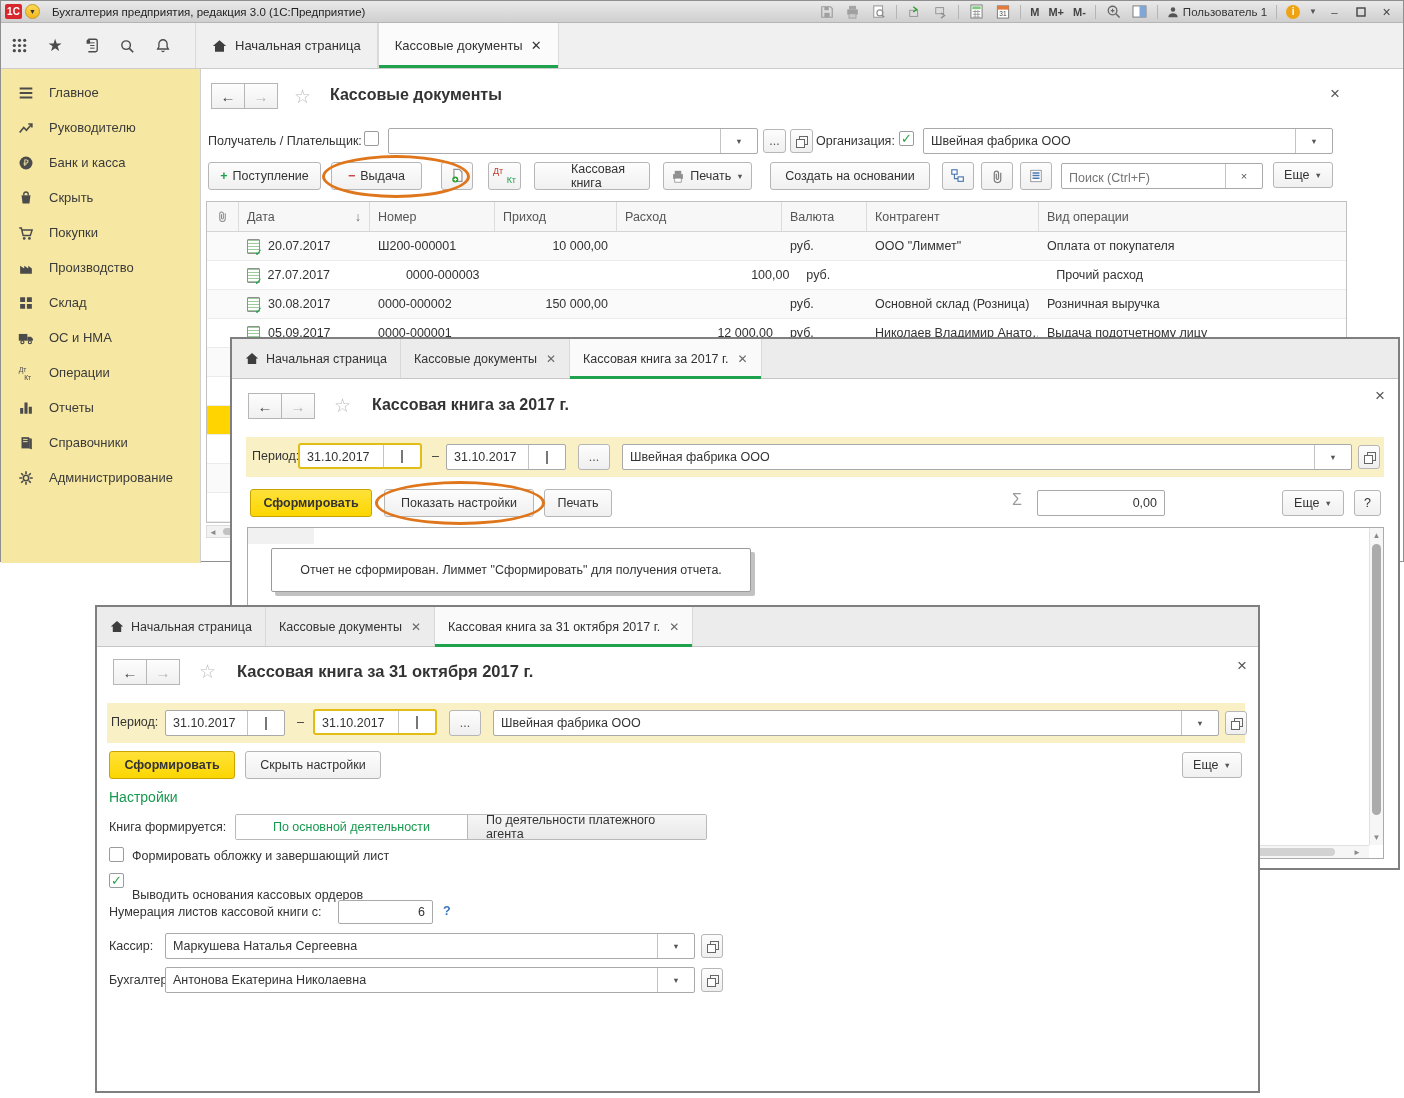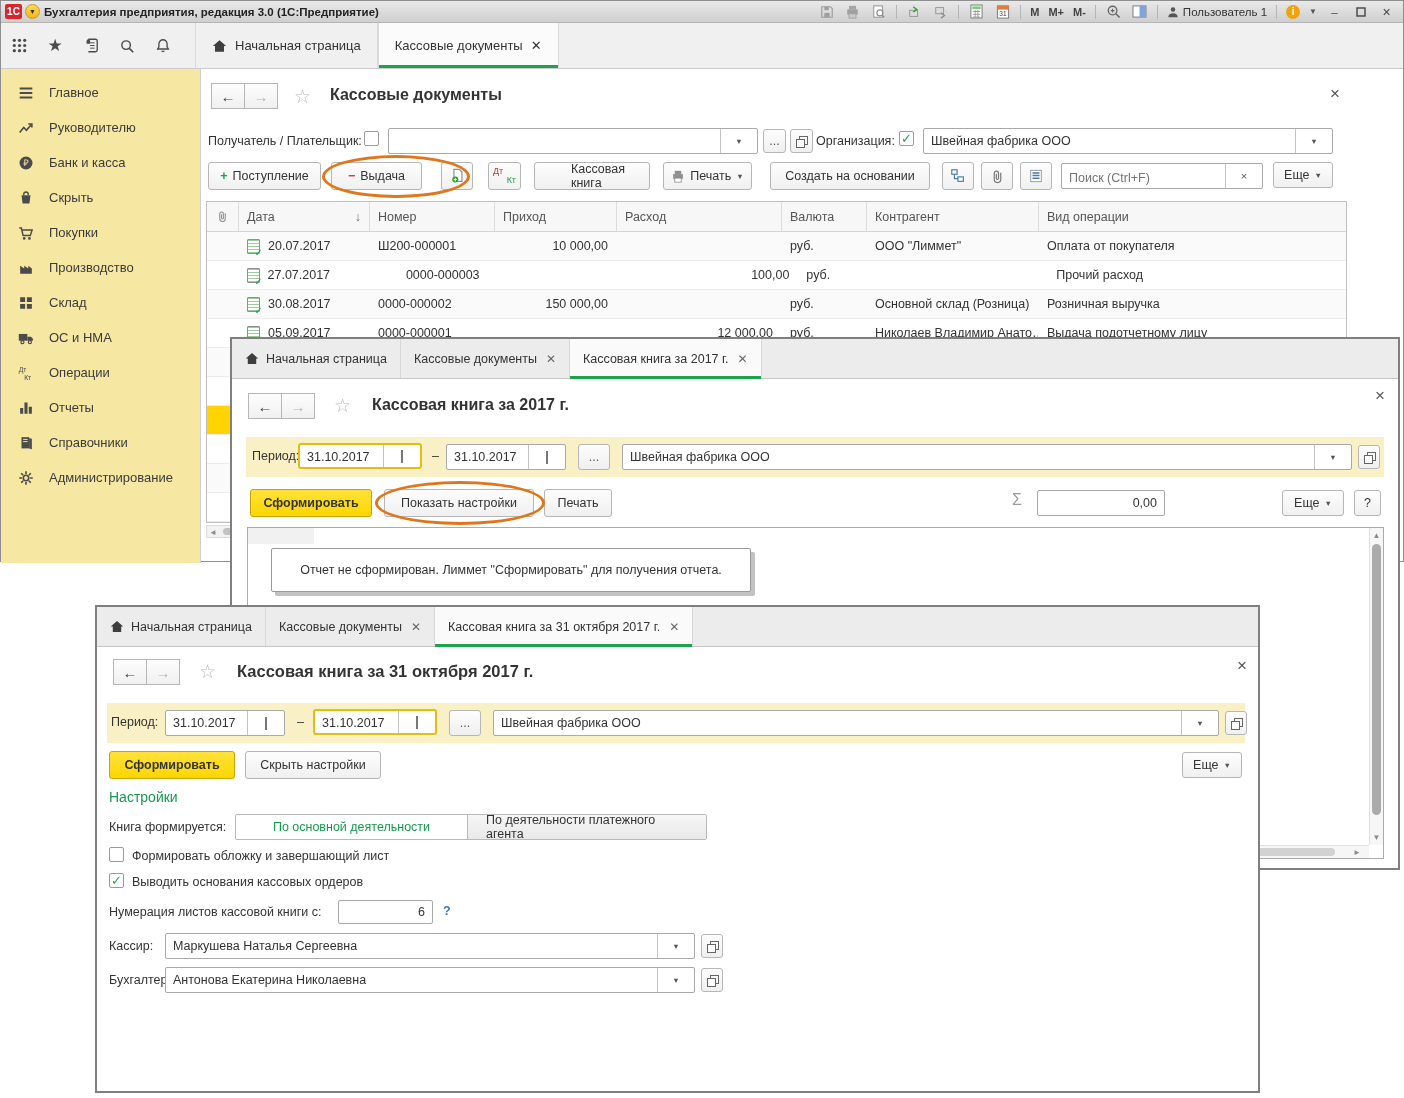--- a/index.html
+++ b/index.html
@@ -63,21 +63,21 @@
 
   
   #app { position:absolute; left:0; top:0; width:1404px; height:562px; background:#fff; border:1px solid #8f8f8f; }
   #titlebar { position:absolute; left:0; top:0; right:0; height:22px;
               background:linear-gradient(#e9e9e9,#cfcfcf); border-bottom:1px solid #b5b5b5;
               display:flex; align-items:center; font-size:11.5px; color:#222; }
   #logo1c { width:17px; height:15px; margin-left:4px; background:#d8262c; color:#fff; border-radius:2px;
             font-size:10px; font-weight:bold; display:flex; align-items:center; justify-content:center; }
   #logodd { width:15px; height:15px; margin-left:3px; background:linear-gradient(#fdd954,#f3b71d); border:1px solid #c89a1a;
             border-radius:50%; display:flex; align-items:center; justify-content:center; font-size:7px; color:#333; }
-  #tb-title { margin-left:4px; white-space:nowrap;font-weight:bold; }
+  #tb-title { margin-left:12px; white-space:nowrap; }
   #tb-right { margin-left:auto; display:flex; align-items:center; gap:9px; padding-right:8px; color:#8f8f8f; }
   #tb-right .tbi { display:flex; align-items:center; justify-content:center; width:17px; height:16px; }
   #tb-right .m { color:#444; font-weight:bold; font-size:11px; width:auto; }
   #tb-right .sep { width:1px; height:14px; background:#b5b5b5; }
   #userbox { display:flex; align-items:center; gap:4px; color:#333; }
   #infodot { width:14px; height:14px; border-radius:50%; background:#f0a312; color:#fff; font-weight:bold; font-size:10px;
              display:flex; align-items:center; justify-content:center; }
 
   #appbar { position:absolute; left:0; top:22px; right:0; height:46px; background:#f0f0f0; border-bottom:1px solid #cccccc;
             display:flex; align-items:stretch; }
@@ -668,21 +668,21 @@
     <div class="lbl" style="left:12px; top:213px;">Книга формируется:</div>
     <div class="seg-group" style="left:138px; top:207px;">
       <div class="seg on" style="width:232px;">По основной деятельности</div>
       <div class="seg off" style="width:238px;">По деятельности платежного агента</div>
     </div>
 
     <div class="cb" style="left:12px; top:240px;"></div>
     <div class="lbl" style="left:35px; top:242px;">Формировать обложку и завершающий лист</div>
 
     <div class="cb" style="left:12px; top:266px;">✓</div>
-    <div class="lbl" style="left:35px; top:268px;">Выводить основания кассовых ордеров</div>
+    <div class="lbl" style="left:35px; top:281px;">Выводить основания кассовых ордеров</div>
 
     <div class="lbl" style="left:12px; top:298px;">Нумерация листов кассовой книги с:</div>
     <div class="combo" style="left:241px; top:293px; width:95px; height:24px;">
       <div class="val" style="text-align:right; line-height:22px;">6</div>
     </div>
     <div class="lbl help-q" style="left:346px; top:297px;">?</div>
 
     <div class="lbl" style="left:12px; top:332px;">Кассир:</div>
     <div class="combo" style="left:68px; top:326px; width:530px;">
       <div class="val">Маркушева Наталья Сергеевна</div>

